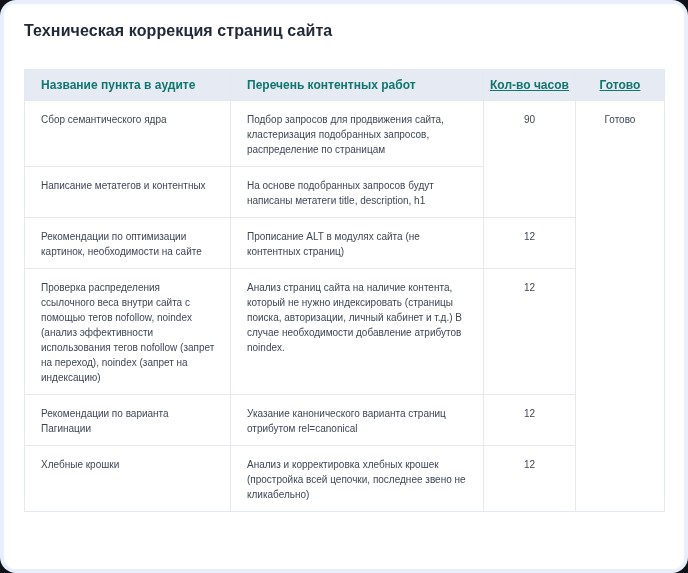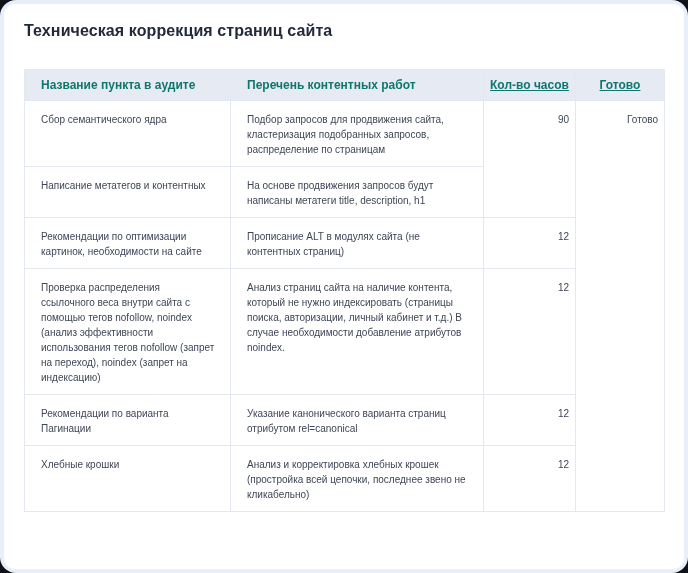--- a/index.html
+++ b/index.html
@@ -50,21 +50,21 @@
   }
   table.audit th.center { text-align: center; padding: 8px 4px; text-decoration: underline; }
   table.audit td {
     vertical-align: top;
     font-size: 10px;
     line-height: 1.5;
     color: #3e4656;
     padding: 11px 14px 9px 16px;
   }
   table.audit td.center {
-    text-align: right;
+    text-align: center;
     padding: 11px 6px 9px 6px;
   }
   .col-name   { width: 206px; }
   .col-works  { width: 253px; }
   .col-hours  { width: 92px;  }
   .col-status { width: 89px;  }
 </style>
 </head>
 <body>
 
@@ -90,21 +90,21 @@
       </thead>
       <tbody>
         <tr>
           <td>Сбор семантического ядра</td>
           <td>Подбор запросов для продвижения сайта, кластеризация подобранных запросов, распределение по страницам</td>
           <td class="center" rowspan="2">90</td>
           <td class="center" rowspan="6">Готово</td>
         </tr>
         <tr>
           <td>Написание метатегов и контентных</td>
-          <td>На основе продвижения запросов будут написаны метатеги title, description, h1</td>
+          <td>На основе подобранных запросов будут написаны метатеги title, description, h1</td>
         </tr>
         <tr>
           <td>Рекомендации по оптимизации картинок, необходимости на сайте</td>
           <td>Прописание ALT в модулях сайта (не контентных страниц)</td>
           <td class="center">12</td>
         </tr>
         <tr>
           <td>Проверка распределения ссылочного веса внутри сайта с помощью тегов nofollow, noindex (анализ эффективности использования тегов nofollow (запрет на переход), noindex (запрет на индексацию)</td>
           <td>Анализ страниц сайта на наличие контента, который не нужно индексировать (страницы поиска, авторизации, личный кабинет и т.д.) В случае необходимости добавление атрибутов noindex.</td>
           <td class="center">12</td>

